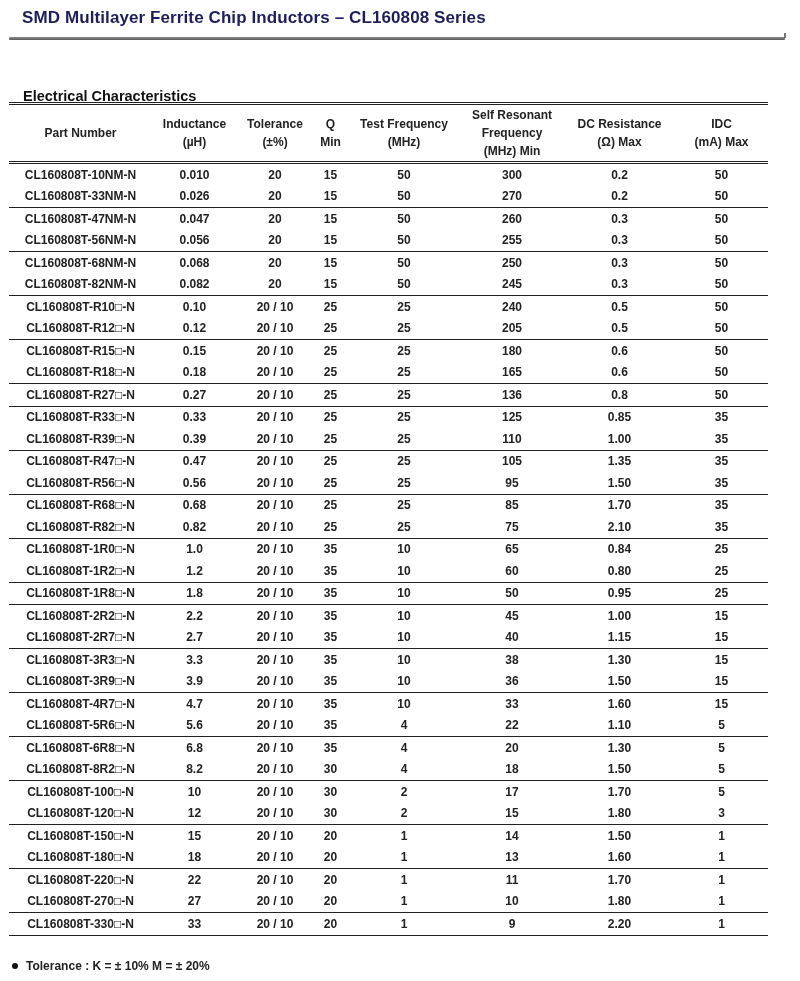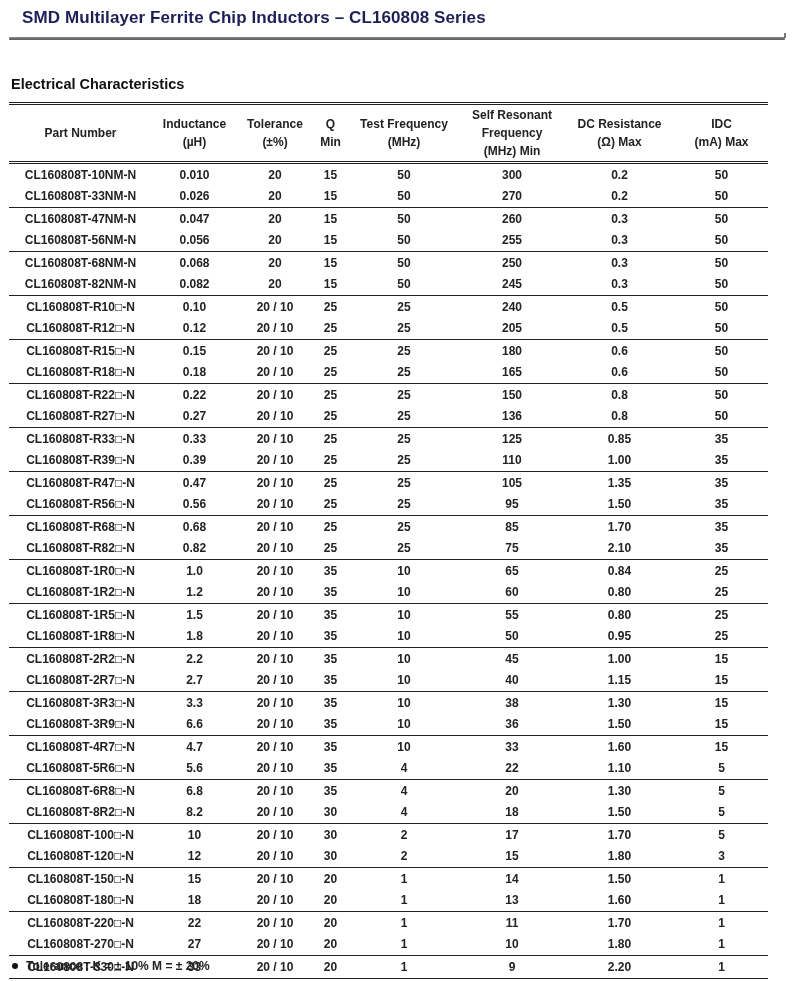--- a/index.html
+++ b/index.html
@@ -4,21 +4,21 @@
 <style>
   html, body { margin:0; padding:0; background:#ffffff; }
   body { width:800px; height:981px; position:relative; overflow:hidden;
          font-family:"Liberation Sans", sans-serif; color:#111; }
   .title { position:absolute; left:22px; top:8px; font-size:17px; font-weight:bold;
            color:#1e1e5a; letter-spacing:0.1px; margin:0; }
   .title-rule { position:absolute; left:9px; top:37px; width:776px; height:3px;
                 background:linear-gradient(#8a8a8a,#5a5a5a); border-radius:1px; }
   .title-rule::after { content:""; position:absolute; right:-1px; top:-4px; width:2px; height:5px; background:#777; }
   .section { position:absolute; left:11px; top:76px; font-size:14.5px; font-weight:bold;
-             color:#111; margin:0; }
+             color:#111; margin:12px; }
   table.spec { position:absolute; left:9px; top:102px; width:759px;
                border-collapse:collapse; font-size:12px; font-weight:bold; color:#222; }
   table.spec thead tr { height:59px; }
   table.spec thead { border-top:3px double #222; border-bottom:3px double #222; }
   table.spec th { font-weight:bold; font-size:12px; line-height:18px; text-align:center;
                   color:#222; padding:0; vertical-align:middle; }
   table.spec td { text-align:center; padding:0; height:21.5px; line-height:20px; white-space:nowrap; }
   table.spec tbody.group { border-bottom:1.5px solid #222; }
   col.c0 { width:143px; } col.c1 { width:85px; } col.c2 { width:76px; }
   col.c3 { width:35px; } col.c4 { width:112px; } col.c5 { width:104px; }
@@ -164,30 +164,20 @@
         <td>20 / 10</td>
         <td>25</td>
         <td class="tf">25</td>
         <td>165</td>
         <td>0.6</td>
         <td>50</td>
       </tr>
     </tbody>
     <tbody class="group">
       <tr>
-        <td class="pn">CL160808T-R22□-N</td>
-        <td>0.22</td>
-        <td>20 / 10</td>
-        <td>25</td>
-        <td class="tf">25</td>
-        <td>150</td>
-        <td>0.8</td>
-        <td>50</td>
-      </tr>
-      <tr>
         <td class="pn">CL160808T-R27□-N</td>
         <td>0.27</td>
         <td>20 / 10</td>
         <td>25</td>
         <td class="tf">25</td>
         <td>136</td>
         <td>0.8</td>
         <td>50</td>
       </tr>
     </tbody>
@@ -274,30 +264,20 @@
         <td>20 / 10</td>
         <td>35</td>
         <td class="tf">10</td>
         <td>60</td>
         <td>0.80</td>
         <td>25</td>
       </tr>
     </tbody>
     <tbody class="group">
       <tr>
-        <td class="pn">CL160808T-1R5□-N</td>
-        <td>1.5</td>
-        <td>20 / 10</td>
-        <td>35</td>
-        <td class="tf">10</td>
-        <td>55</td>
-        <td>0.80</td>
-        <td>25</td>
-      </tr>
-      <tr>
         <td class="pn">CL160808T-1R8□-N</td>
         <td>1.8</td>
         <td>20 / 10</td>
         <td>35</td>
         <td class="tf">10</td>
         <td>50</td>
         <td>0.95</td>
         <td>25</td>
       </tr>
     </tbody>
@@ -329,21 +309,21 @@
         <td>3.3</td>
         <td>20 / 10</td>
         <td>35</td>
         <td class="tf">10</td>
         <td>38</td>
         <td>1.30</td>
         <td>15</td>
       </tr>
       <tr>
         <td class="pn">CL160808T-3R9□-N</td>
-        <td>6.6</td>
+        <td>3.9</td>
         <td>20 / 10</td>
         <td>35</td>
         <td class="tf">10</td>
         <td>36</td>
         <td>1.50</td>
         <td>15</td>
       </tr>
     </tbody>
     <tbody class="group">
       <tr>

